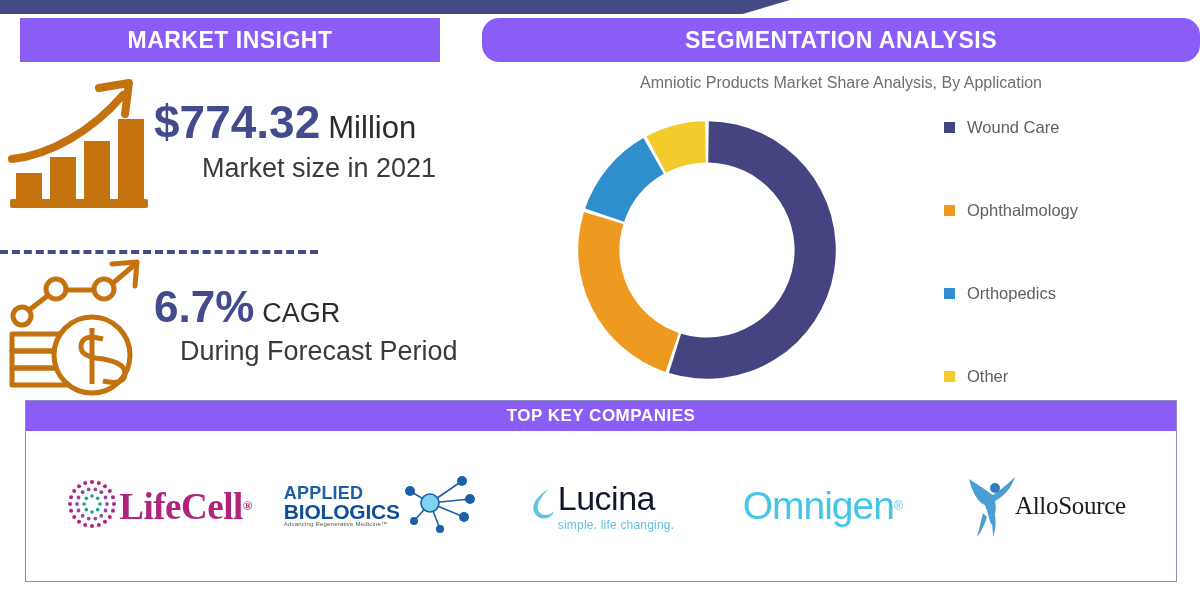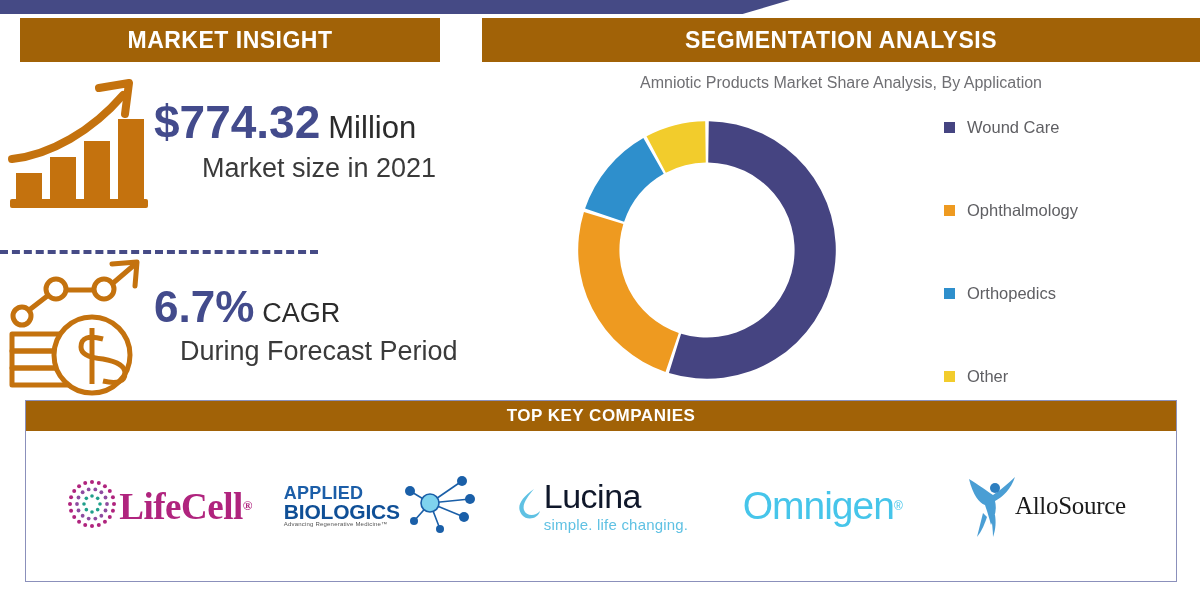--- a/index.html
+++ b/index.html
@@ -17,21 +17,21 @@
   
   .top-band {
     position: absolute; left: 0; top: 0;
     width: 790px; height: 14px;
     background: #454a85;
     clip-path: polygon(0 0, 100% 0, 94% 100%, 0 100%);
   }
 
   
   .bar {
-    background: #a16207;
+    background: #8b5cf6;
     color: #ffffff;
     display: flex; align-items: center; justify-content: center;
     font-weight: bold;
     letter-spacing: .5px;
   }
 
   
   .market-insight { position: absolute; left: 0; top: 18px; width: 470px; height: 370px; }
   .mi-bar {
     position: absolute; left: 20px; top: 0;
@@ -62,21 +62,21 @@
   .mi-row-2 .big-num .unit { font-size: 27px; }
 
   
   .mi-divider {
     position: absolute; left: 0px; top: 232px; width: 318px; height: 0;
     border-top: 4px dashed #464b86;
   }
 
   
   .segmentation { position: absolute; left: 482px; top: 18px; width: 718px; height: 370px; }
-  .seg-bar { position: absolute; left: 0; top: 0; width: 718px; height: 44px; font-size: 23px; }
+  .seg-bar { position: absolute; left: 0; top: 0; width: 718px; height: 44px; font-size: 23px; border-radius: 17px; }
   .seg-sub {
     position: absolute; left: 0; top: 56px; width: 718px;
     text-align: center; font-size: 16px; color: #6f6f73;
   }
 
   .donut-wrap { position: absolute; left: 85px; top: 92px; width: 280px; height: 280px; }
   .legend {
     position: absolute; left: 462px; top: 100px;
     display: flex; flex-direction: column; gap: 64px;
   }
@@ -107,21 +107,21 @@
     color: #b0247e; letter-spacing: -.5px;
   }
   .lifecell-reg { font-size: 13px; vertical-align: super; }
 
   .applied-txt { line-height: .95; }
   .applied-1 { font-size: 18px; font-weight: bold; color: #1c5ea8; letter-spacing: .2px; }
   .applied-2 { font-size: 21px; font-weight: bold; color: #0f4f96; letter-spacing: -.2px; }
   .applied-3 { font-size: 6px; color: #555; letter-spacing: .2px; }
 
   .lucina-txt { font-size: 34px; color: #0f172a; letter-spacing: -.5px; line-height: 1; }
-  .lucina-sub { font-size: 15px; color: #5fc1e3; letter-spacing: .2px; margin-top: 3px; }
+  .lucina-sub { font-size: 12px; color: #5fc1e3; letter-spacing: .2px; margin-top: 3px; }
 
   .omnigen-txt {
     font-size: 39px; color: #46c5ea; letter-spacing: -1px; font-weight: 500;
   }
   .omnigen-reg { font-size: 12px; vertical-align: super; }
 
   .allo-txt {
     font-family: "Liberation Serif", serif; font-size: 25px; color: #1b1b1b;
     letter-spacing: -.3px;
   }

